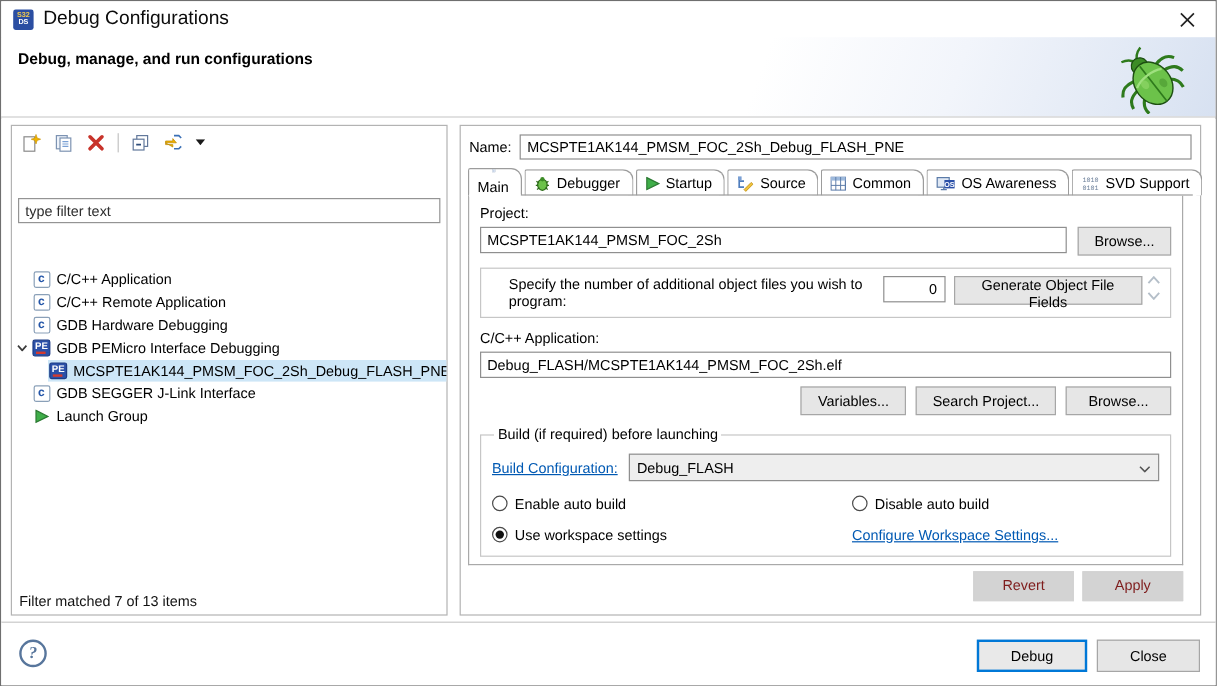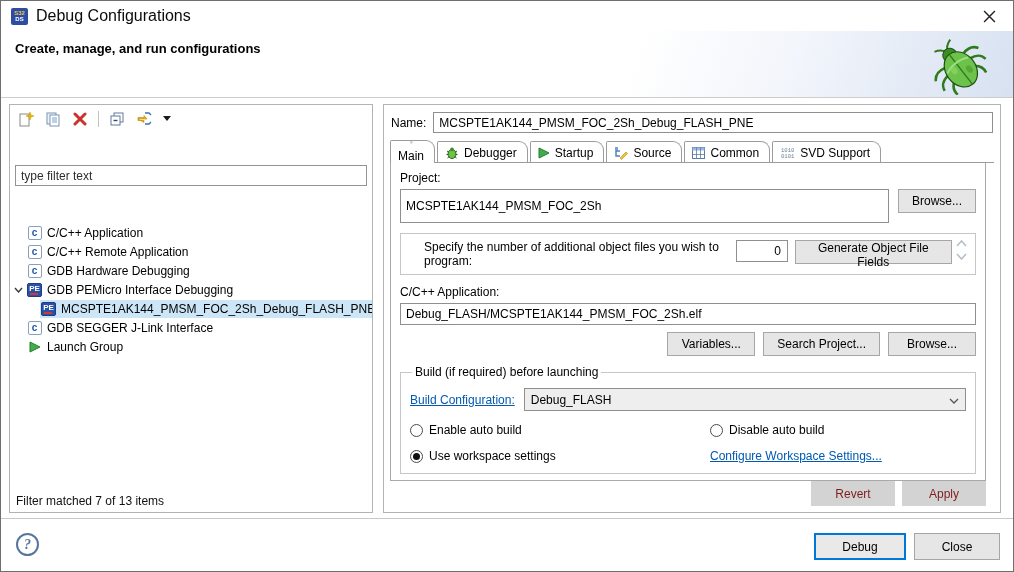--- a/index.html
+++ b/index.html
@@ -71,21 +71,21 @@
     border:1px solid #9c9c9c; border-bottom:none; border-radius:2px 9px 0 0; background:#fff;
     margin-right:2px; position:relative; cursor:pointer; font-size:12px; white-space:nowrap; }
   .tab.selected { z-index:2; height:23px;flex-direction:column; }
   .tab.selected::after { content:""; position:absolute; left:0; right:0; bottom:-1px; height:2px; background:#fff; }
 
   .tab-content { flex:1; border:1px solid #a9a9a9; border-top:none; margin-right:8px;
     padding:8px 9px 6px 9px; display:flex; flex-direction:column; background:#fff; }
 
   .sec-label { font-size:12px; margin-bottom:4px; }
   .proj-row { display:flex; gap:9px; margin-bottom:10px; }
-  .proj-row input { flex:1; height:34px; border:1px solid #8f8f8f; padding:0 5px; font-family:"Liberation Sans",sans-serif; font-size:12px; }
+  .proj-row input { flex:1; height:22px; border:1px solid #8f8f8f; padding:0 5px; font-family:"Liberation Sans",sans-serif; font-size:12px; }
 
   .btn { height:24px; padding:0 13px; background:#e6e6e6; border:1px solid #a6a6a6;
     font-family:"Liberation Sans",sans-serif; font-size:12px; color:#000; cursor:pointer; }
   .btn.disabled { background:#d3d3d3; border-color:#d3d3d3; color:#7f1d1d; cursor:default; }
 
   .objects-group { border:1px solid #c6c6c6; padding:6px 4px 6px 23px; display:flex; align-items:flex-start; margin-bottom:10px; }
   .objects-group .lbl { font-size:12px; }
   .objects-group input { width:52px; height:22px; border:1px solid #8f8f8f; text-align:right; padding:0 6px;
     margin-left:7px; font-family:"Liberation Sans",sans-serif; font-size:12px; }
   .objects-group .gen { margin-left:7px; }
@@ -100,21 +100,21 @@
 
   fieldset.build { border:1px solid #c6c6c6; padding:7px 9px 10px 9px; }
   fieldset.build legend { font-size:12px; padding:0 3px; margin-left:2px; color:#000; }
   .cfg-row { display:flex; align-items:center; gap:9px; margin:2px 0 12px 0; }
   a.lnk { color:#0059b3; text-decoration:underline; cursor:pointer; font-size:12px; }
   .combo { flex:1; height:23px; border:1px solid #8f8f8f; background:#eee;
     display:flex; align-items:center; padding:0 6px; font-size:12px; position:relative; cursor:pointer; }
   .combo .chev { margin-left:auto; color:#5a5a5a; }
 
   .radio-grid { display:grid; grid-template-columns: 300px 1fr; row-gap:12px; }
-  .radio-item { display:flex; align-items:flex-end; gap:6px; cursor:pointer; }
+  .radio-item { display:flex; align-items:flex-start; gap:6px; cursor:pointer; }
   .rb { width:13px; height:13px; border:1px solid #4a4a4a; border-radius:50%; background:#fff;
     display:inline-flex; align-items:center; justify-content:center; flex-shrink:0; }
   .rb.on::after { content:""; width:7px; height:7px; border-radius:50%; background:#111; }
 
   .revert-row { height:48px; display:flex; align-items:center; justify-content:flex-end; gap:7px; padding-right:8px; }
   .revert-row .btn { min-width:84px; height:25px; }
 
   
   .footer { position:absolute; left:0; top:517px; width:1014px; height:55px; border-top:1px solid #c9c9c9; background:#fff; }
   .help { position:absolute; left:15px; top:14px; width:23px; height:23px; border:2px solid #58769c; border-radius:50%;
@@ -136,21 +136,21 @@
       </span>
     <span class="title-text">Debug Configurations</span>
     <span class="close-btn">
       <svg width="13" height="13" viewBox="0 0 12 12">
           <path d="M1 1 L11 11 M11 1 L1 11" stroke="#222" stroke-width="1.3"></path>
         </svg>
     </span>
   </div>
 
   <div class="banner">
-    <h1>Create, manage, and run configurations</h1>
+    <h1>Debug, manage, and run configurations</h1>
     <span class="bug">
       <svg width="64" height="62" viewBox="0 0 64 62">
         <g transform="rotate(-38 32 34)">
           <path d="M32 16 C30 10 26 8 22 7 M32 16 C34 10 38 8 42 7" stroke="#2e7a1c" stroke-width="2" fill="none"></path>
           <path d="M20 26 C12 24 8 26 5 31 M18 34 C10 35 7 38 6 44 M20 42 C14 46 13 50 14 55" stroke="#2e7a1c" stroke-width="2.6" fill="none"></path>
           <path d="M44 26 C52 24 56 26 59 31 M46 34 C54 35 57 38 58 44 M44 42 C50 46 51 50 50 55" stroke="#2e7a1c" stroke-width="2.6" fill="none"></path>
           <circle cx="32" cy="19" r="7" fill="#3c8c26" stroke="#1d4f12" stroke-width="1"></circle>
           <ellipse cx="32" cy="37" rx="15" ry="19" fill="#6cc24a" stroke="#1d4f12" stroke-width="1.2"></ellipse>
           <path d="M32 19 L32 56" stroke="#2e7a1c" stroke-width="1.4"></path>
           <path d="M19 32 C26 28 38 28 45 32" stroke="#9fe07f" stroke-width="2" fill="none"></path>
@@ -326,20 +326,29 @@
             </svg>
           <span>Source</span>
         </span>
         <span class="tab">
           <svg width="13" height="12" viewBox="0 0 13 12">
               <rect x="0.5" y="0.5" width="12" height="11" fill="#fff" stroke="#5b7ba8"></rect>
               <rect x="0.5" y="0.5" width="12" height="3" fill="#9db9dc"></rect>
               <path d="M4.5 0.5 V11.5 M8.5 0.5 V11.5 M0.5 7.5 H12.5" stroke="#5b7ba8" stroke-width="0.8"></path>
             </svg>
           <span>Common</span>
+        </span>
+        <span class="tab">
+          <svg width="16" height="14" viewBox="0 0 16 14">
+              <rect x="1" y="2" width="10" height="8" fill="#dfe8f4" stroke="#5b7ba8"></rect>
+              <path d="M4 12 h5 M6.5 10 v2" stroke="#5b7ba8" stroke-width="1.2"></path>
+              <rect x="7" y="4" width="8.5" height="7" fill="#2b50a8"></rect>
+              <text x="11.2" y="9.6" font-size="6" font-weight="bold" fill="#fff" text-anchor="middle" font-family="Liberation Sans, sans-serif">OS</text>
+            </svg>
+          <span>OS Awareness</span>
         </span>
         <span class="tab">
           <svg width="15" height="13" viewBox="0 0 15 13">
               <text x="1" y="5.5" font-size="5.6" fill="#6b7f99" font-family="Liberation Mono, monospace">1010</text>
               <text x="1" y="12" font-size="5.6" fill="#6b7f99" font-family="Liberation Mono, monospace">0101</text>
             </svg>
           <span>SVD Support</span>
         </span>
       </div>
 

